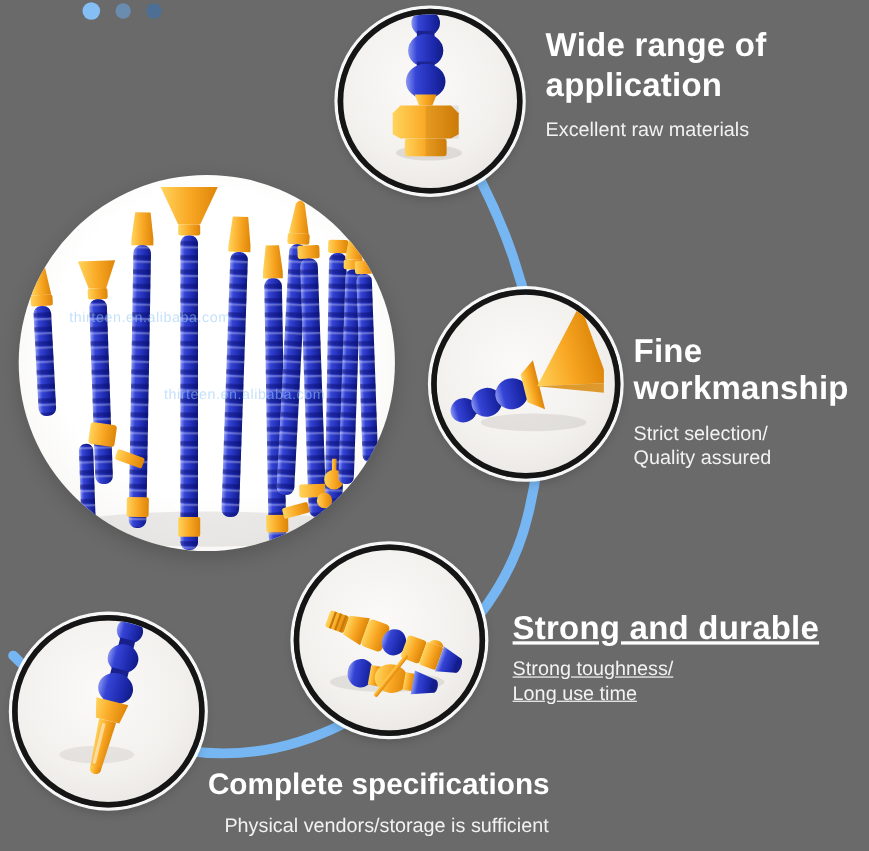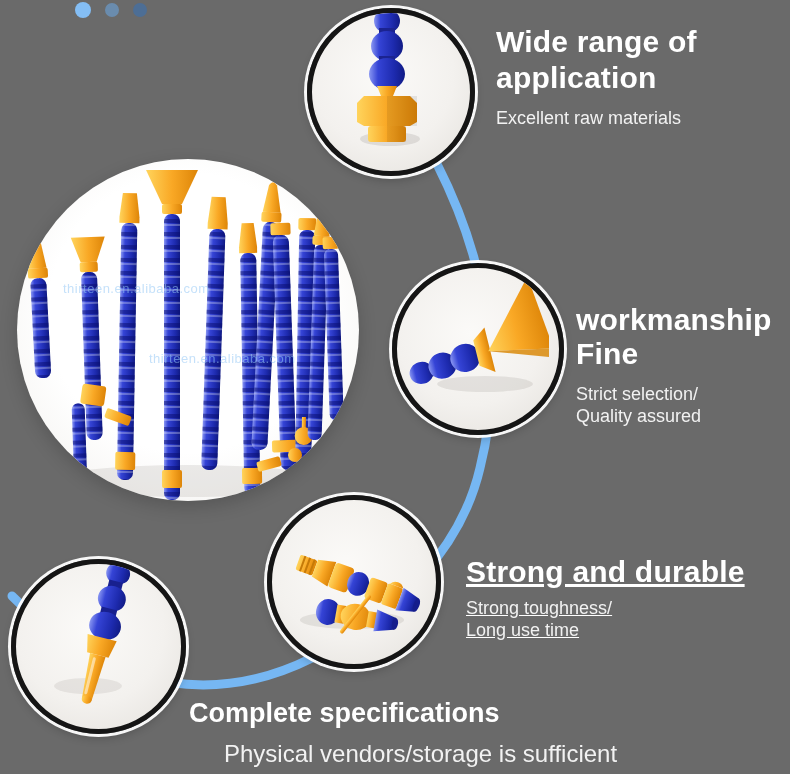--- a/index.html
+++ b/index.html
@@ -50,21 +50,21 @@
   .f-title{font-weight:bold;font-size:30px;line-height:36px;letter-spacing:0.2px;}
   .f-desc{font-size:18px;line-height:21.5px;color:#f2f2f2;font-weight:400;}
   .feat1{left:496px;top:24px;}
   .feat1 .f-desc{margin-top:12px;}
   .feat2{left:576px;top:303px;}
   .feat2 .f-title{line-height:34px;}
   .feat2 .f-desc{margin-top:13px;}
   .feat3{left:466px;top:554px;text-decoration:underline;}
   .feat3 .f-desc{margin-top:8px;}
   .feat4-title{left:189px;top:698px;font-weight:bold;font-size:27px;color:#fff;}
-  .feat4-desc{left:204px;top:740px;font-size:24px;color:#f2f2f2;margin-left:20px;}
+  .feat4-desc{left:204px;top:740px;font-size:18px;color:#f2f2f2;}
 </style>
 </head>
 <body>
 
 <div id="canvas">
 
   <div class="dots">
     <div class="dot dot1"></div>
     <div class="dot dot2"></div>
     <div class="dot dot3"></div>
@@ -267,22 +267,22 @@
       <div>Wide range of</div>
       <div>application</div>
     </div>
     <div class="f-desc">
       <div>Excellent raw materials</div>
     </div>
   </div>
 
   <div class="feature feat2">
     <div class="f-title">
+      <div>Fine</div>
       <div>workmanship</div>
-      <div>Fine</div>
     </div>
     <div class="f-desc">
       <div>Strict selection/</div>
       <div>Quality assured</div>
     </div>
   </div>
 
   <div class="feature feat3">
     <div class="f-title">
       <div>Strong and durable</div>

